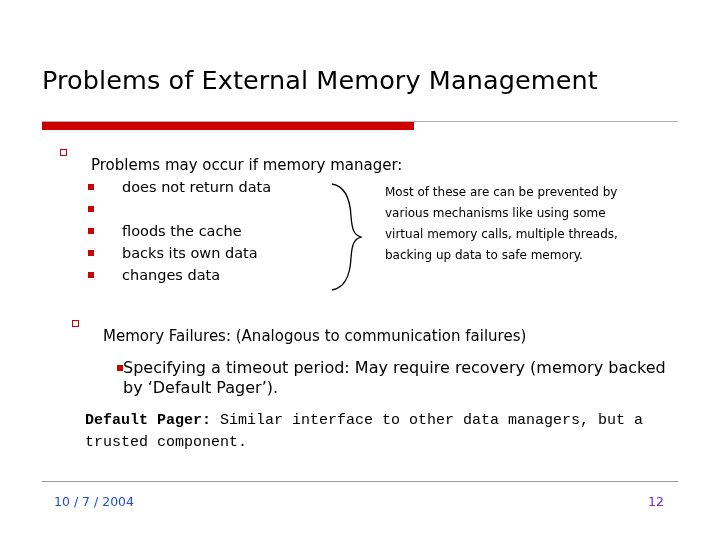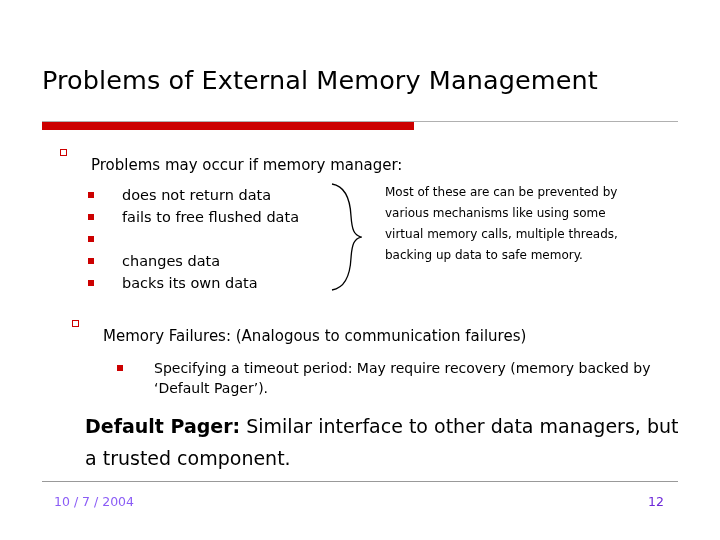--- a/index.html
+++ b/index.html
@@ -75,21 +75,21 @@
     white-space: nowrap;
   }
   
   #b1 { left: 60px; top: 143px; }
   #b1 .l1-text { margin-left: 31px; }
 
   
   .sublist {
     position: absolute;
     left: 88px;
-    top: 184px;
+    top: 176px;
     width: 250px;
   }
   .sub-item {
     display: flex;
     align-items: flex-start;
     height: 22px;
   }
   .sub-item .sq-solid { margin-top: 8px; }
   .sub-text {
     font-size: 14.5px;
@@ -123,50 +123,50 @@
   .deep {
     position: absolute;
     left: 117px;
     top: 358px;
     width: 580px;
     display: flex;
     align-items: flex-start;
   }
   .deep .sq-solid { margin-top: 7px; }
   .deep-text {
-    font-size: 14px;
+    font-size: 16px;
     line-height: 20px;
-    margin-left: 31px;
     width: 545px;
   }
   .defpara {
     position: absolute;
     left: 85px;
     top: 410px;
     width: 600px;
-    font-size: 19px;
-    line-height: 32px;
+    font-size: 15px;
+    line-height: 22px;
+    font-family: Liberation Mono, monospace;
   }
   .defpara b {
     font-weight: bold;
   }
   .footer-rule {
     position: absolute;
     left: 42px;
     top: 481px;
     width: 636px;
     height: 1px;
     background: #999999;
   }
   .footer-date {
     position: absolute;
     left: 54px;
     top: 494px;
     font-size: 12.5px;
-    color: #8b5cf6;
+    color: #1d4ed8;
   }
   .footer-page {
     position: absolute;
     left: 648px;
     top: 494px;
     font-size: 12.5px;
     color: #6d28d9;
   }
 </style>
 </head>
@@ -184,32 +184,32 @@
     <span class="l1-text">Problems may occur if memory manager:</span>
   </div>
 
   <div class="sublist">
     <div class="sub-item">
       <span class="sq-solid"></span>
       <span class="sub-text">does not return data</span>
     </div>
     <div class="sub-item">
       <span class="sq-solid"></span>
-      <span class="sub-text">fails to free flushed data</span>
-    </div>
-    <div class="sub-item">
-      <span class="sq-solid"></span>
+    </div>
+    <div class="sub-item">
+      <span class="sq-solid"></span>
+      <span class="sub-text">floods the cache</span>
+    </div>
+    <div class="sub-item">
+      <span class="sq-solid"></span>
+      <span class="sub-text">backs its own data</span>
     </div>
     <div class="sub-item">
       <span class="sq-solid"></span>
       <span class="sub-text">changes data</span>
-    </div>
-    <div class="sub-item">
-      <span class="sq-solid"></span>
-      <span class="sub-text">backs its own data</span>
     </div>
   </div>
 
   <svg class="brace" viewBox="0 0 32 110" fill="none" xmlns="http://www.w3.org/2000/svg">
     <path d="M2 2 C 14 4, 20 14, 21 34 C 22 48, 24 53, 31 55 C 24 57, 22 62, 21 76 C 20 96, 14 106, 2 108" stroke="#000000" stroke-width="1.3" fill="none"></path>
   </svg>
 
   <div class="rightpara">Most of these are can be prevented by various mechanisms like using some virtual memory calls, multiple threads, backing up data to safe memory.</div>
 
   <div class="bullet-l1" id="b2">

